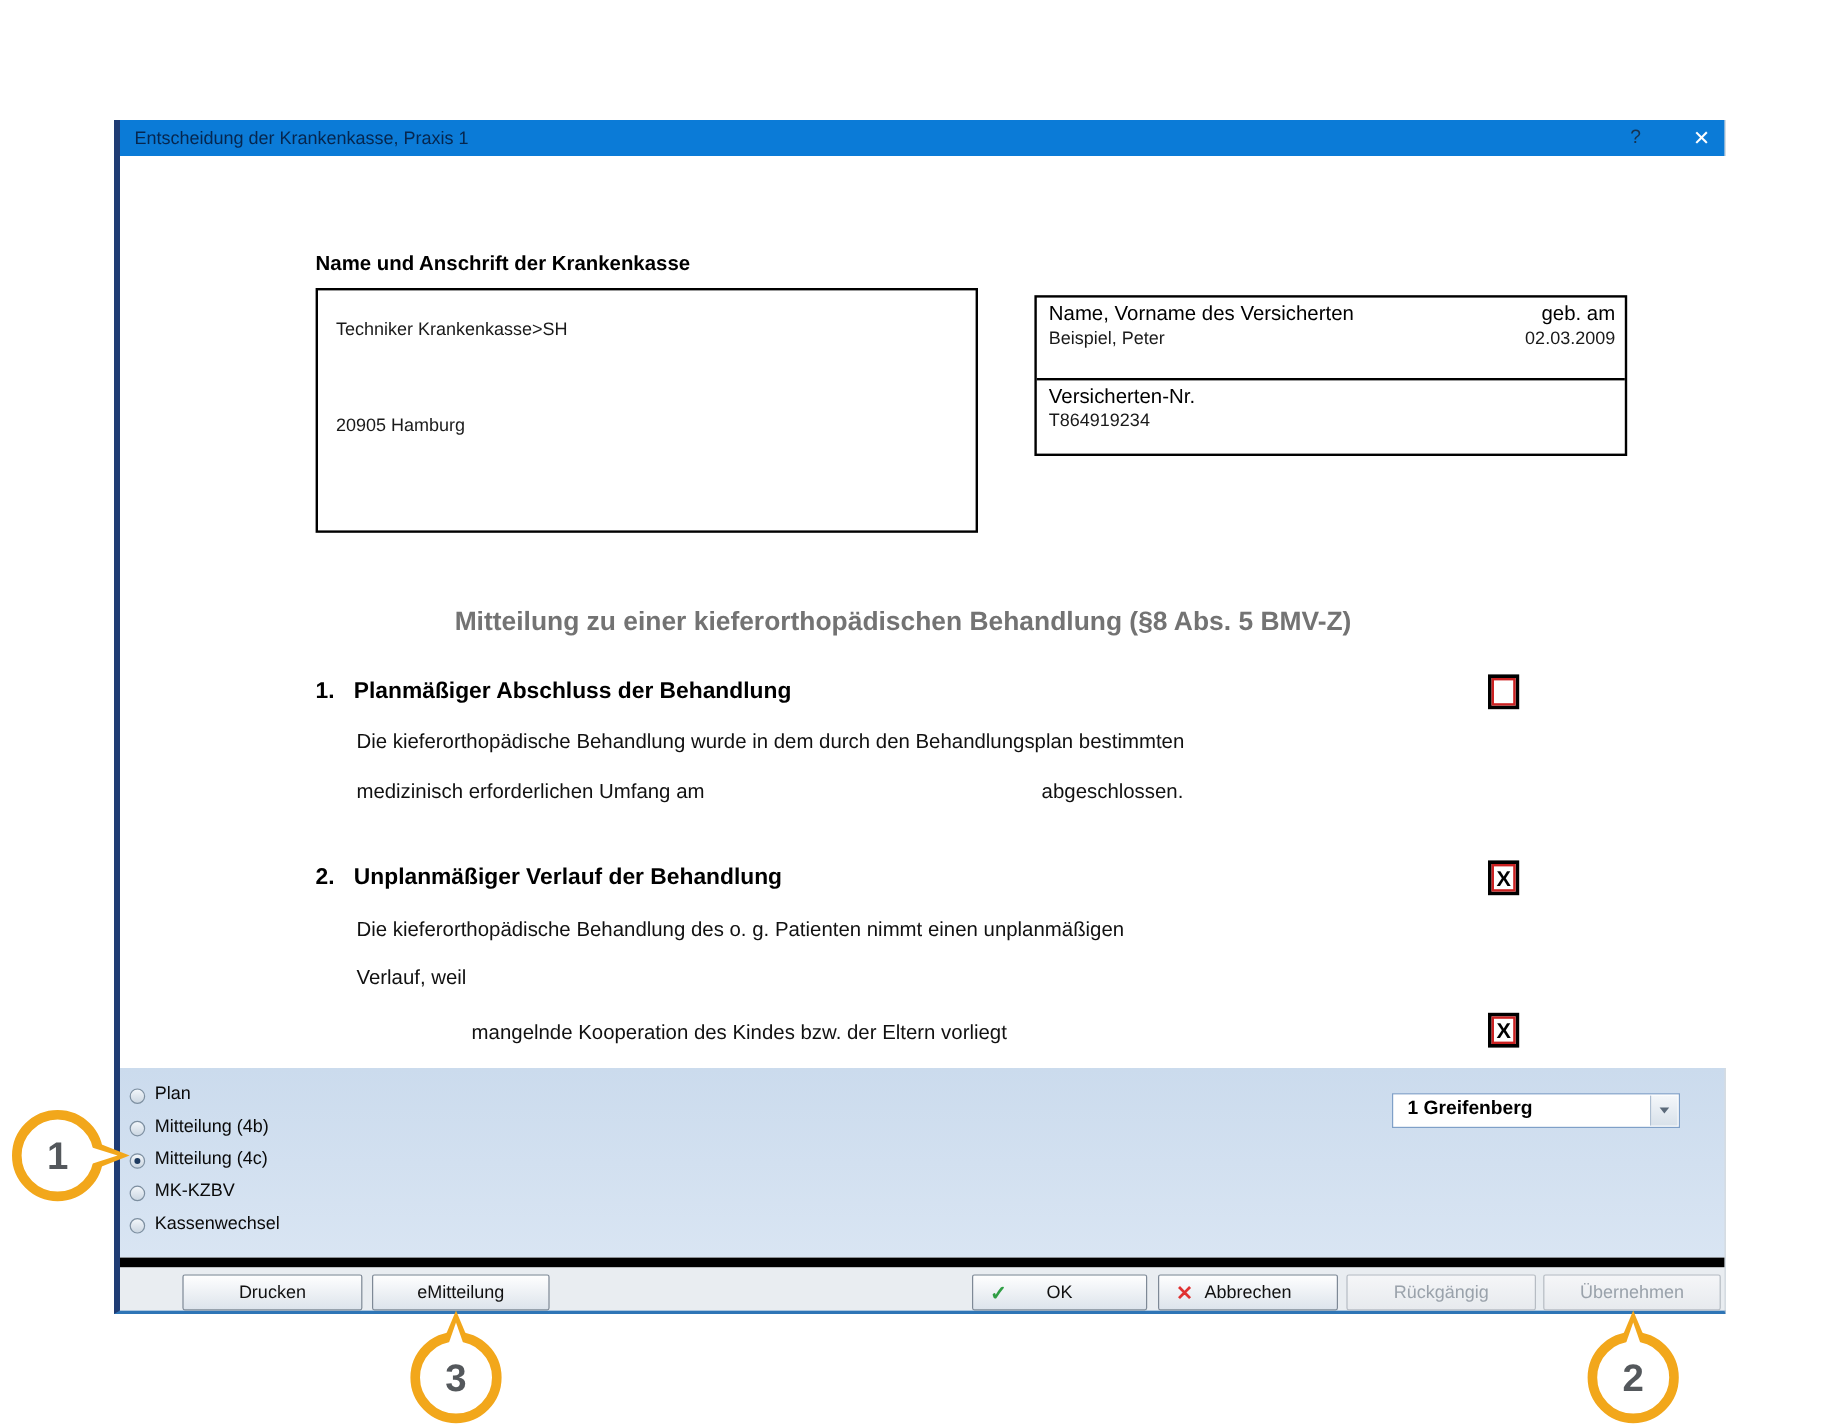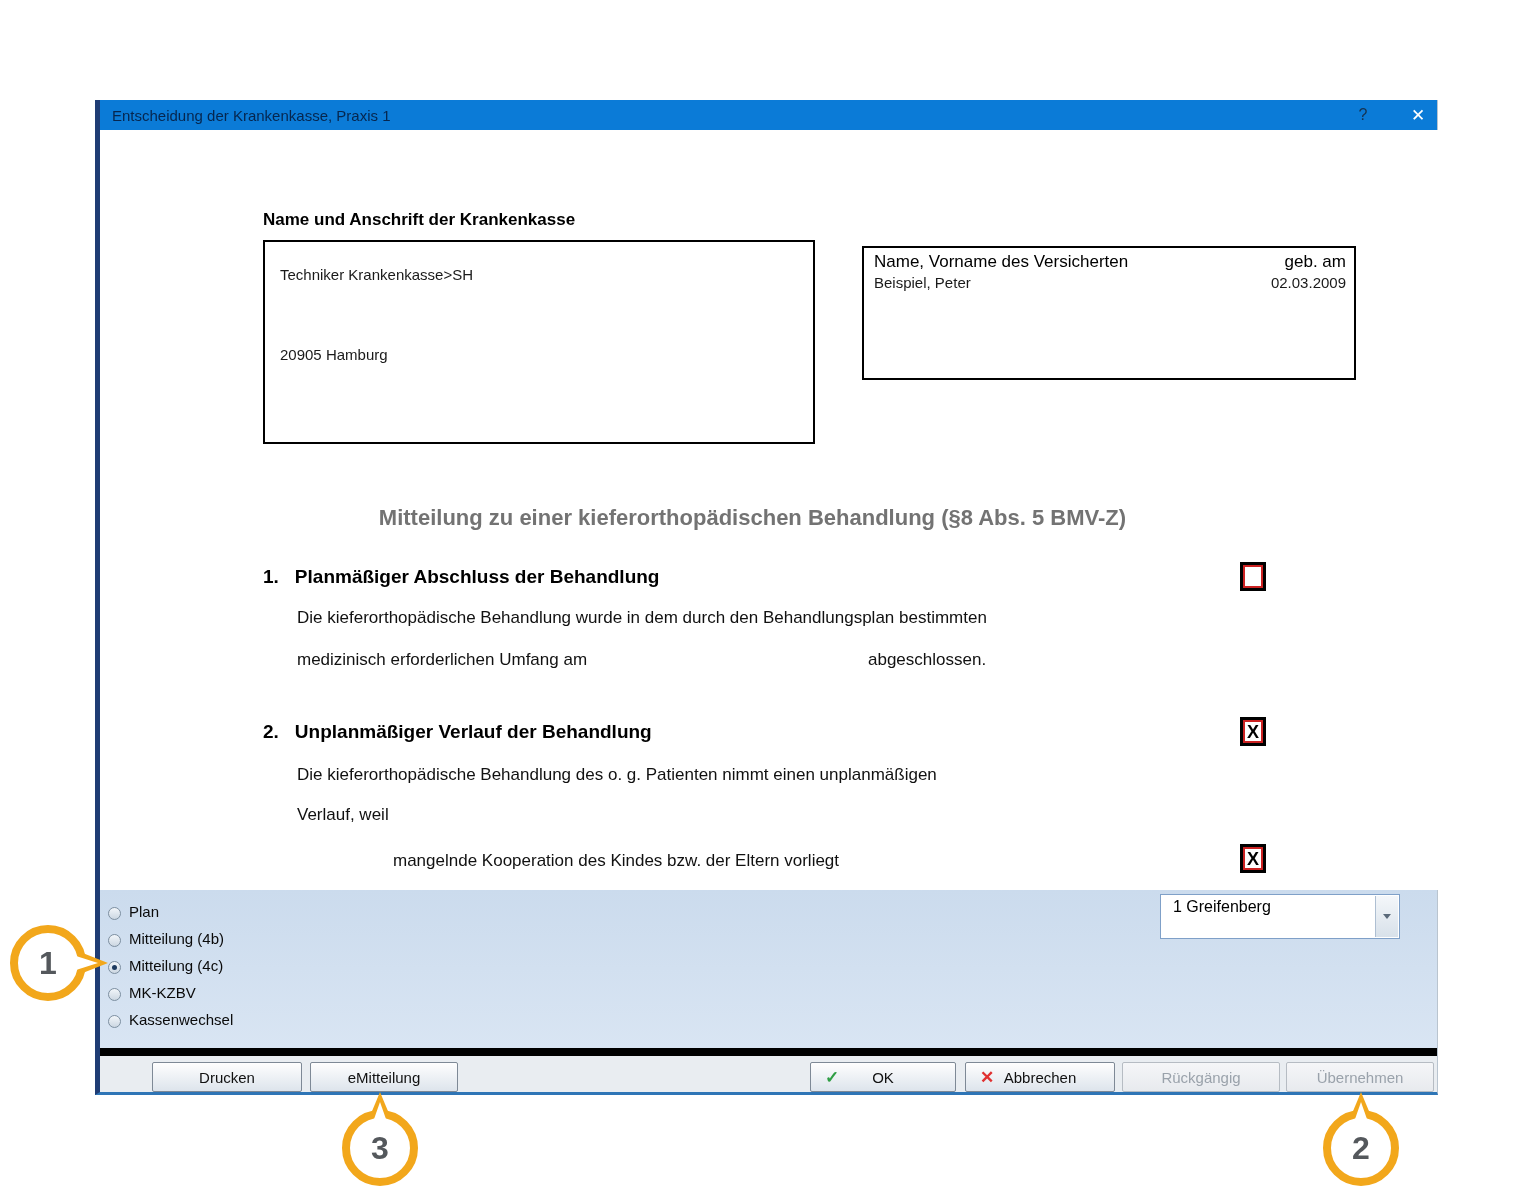--- a/index.html
+++ b/index.html
@@ -49,22 +49,22 @@
 
   
   .panel{position:absolute;left:0;top:790px;width:1337px;height:158px;
          background:linear-gradient(#cbdbed,#d9e5f3);}
   .radio-row{position:absolute;left:8px;display:flex;align-items:flex-end;gap:8px;
              font-size:15px;color:#0a0a0a;height:20px;}
   .radio{width:13px;height:13px;border-radius:50%;border:1px solid #7d8fa0;
          background:linear-gradient(#f2f6fa,#ccd7e2);box-sizing:border-box;position:relative;}
   .radio.sel::after{content:"";position:absolute;left:3px;top:3px;width:5px;height:5px;
          border-radius:50%;background:#1d3a5f;}
-  .dropdown{position:absolute;left:1060px;top:4px;width:240px;height:45px;background:#fff;
-            border:1px solid #7fa0c8;box-sizing:border-box;}
+  .dropdown{position:absolute;left:1060px;top:21px;width:240px;height:29px;background:#fff;
+            border:1px solid #7fa0c8;box-sizing:border-box;font-weight:bold;}
   .dd-text{position:absolute;left:12px;top:3px;font-size:16px;color:#000;}
   .dd-btn{position:absolute;right:1px;top:1px;bottom:1px;width:22px;
           background:linear-gradient(#f4f7fa,#d8e1ea);border-left:1px solid #aebfd2;
           display:flex;align-items:center;justify-content:center;}
   .dd-arrow{width:0;height:0;border-left:4px solid transparent;border-right:4px solid transparent;
             border-top:5px solid #5b6a7a;}
 
   
   .btnstrip{position:absolute;left:0;top:948px;width:1337px;height:44px;background:#e9edf1;
             border-top:8px solid #000000;box-sizing:border-box;}
@@ -118,20 +118,28 @@
         <div class="ins-sec1">
           <div class="ins-row">
             <span class="f17">Name, Vorname des Versicherten</span>
             <span class="f17">geb. am</span>
           </div>
           <div class="ins-row" style="padding-top:2px;gap:48px;">
             <span class="f15">Beispiel, Peter</span>
             <span class="f15">02.03.2009</span>
           </div>
         </div>
+        <div class="ins-sec2">
+          <div class="ins-row">
+            <span class="f17">Versicherten-Nr.</span>
+          </div>
+          <div class="ins-row" style="padding-top:1px;">
+            <span class="f15">T864919234</span>
+          </div>
+        </div>
       </div>
 
       <div class="abs form-heading">Mitteilung zu einer kieferorthopädischen Behandlung (§8 Abs. 5 BMV-Z)</div>
 
       <div class="abs item-head" style="left:163px;top:436px;">
         <span>1.</span>
         <span>Planmäßiger Abschluss der Behandlung</span>
       </div>
       <div class="abs cb" style="left:1140px;top:432px;">
         <div class="cb-in"></div>

